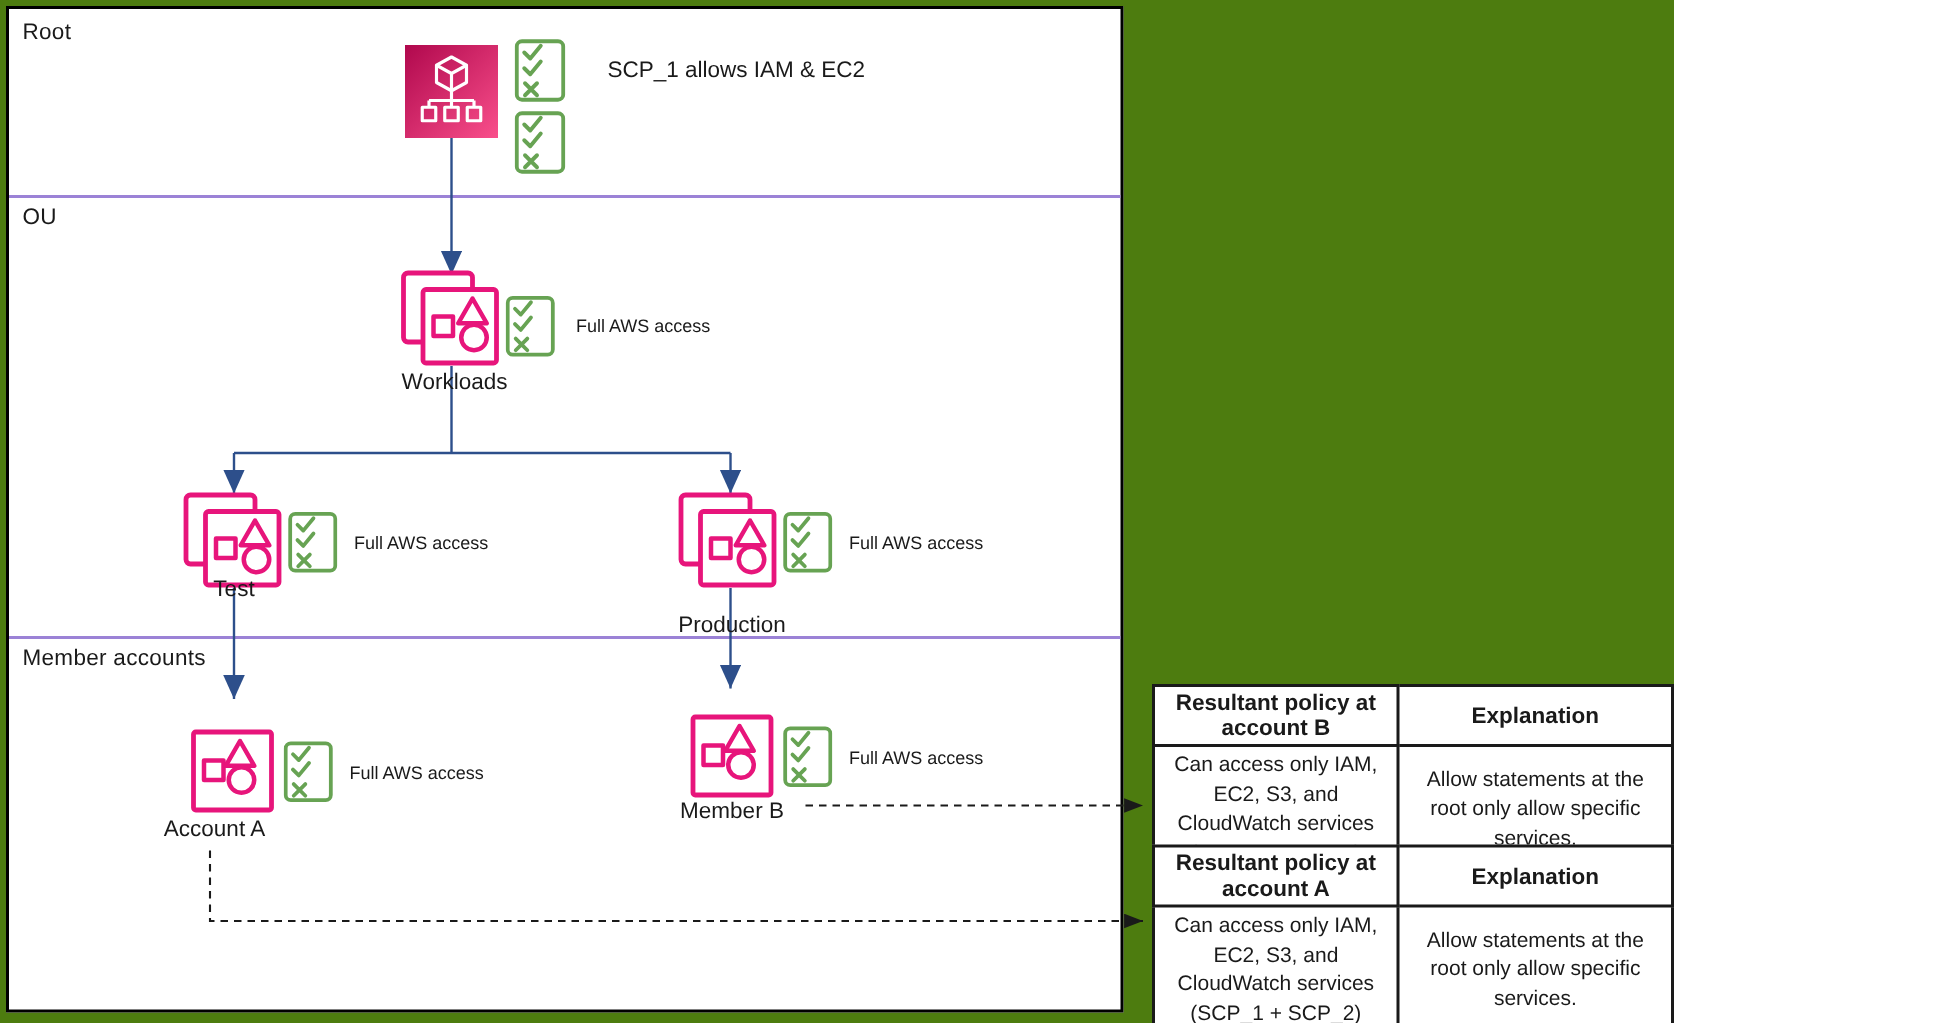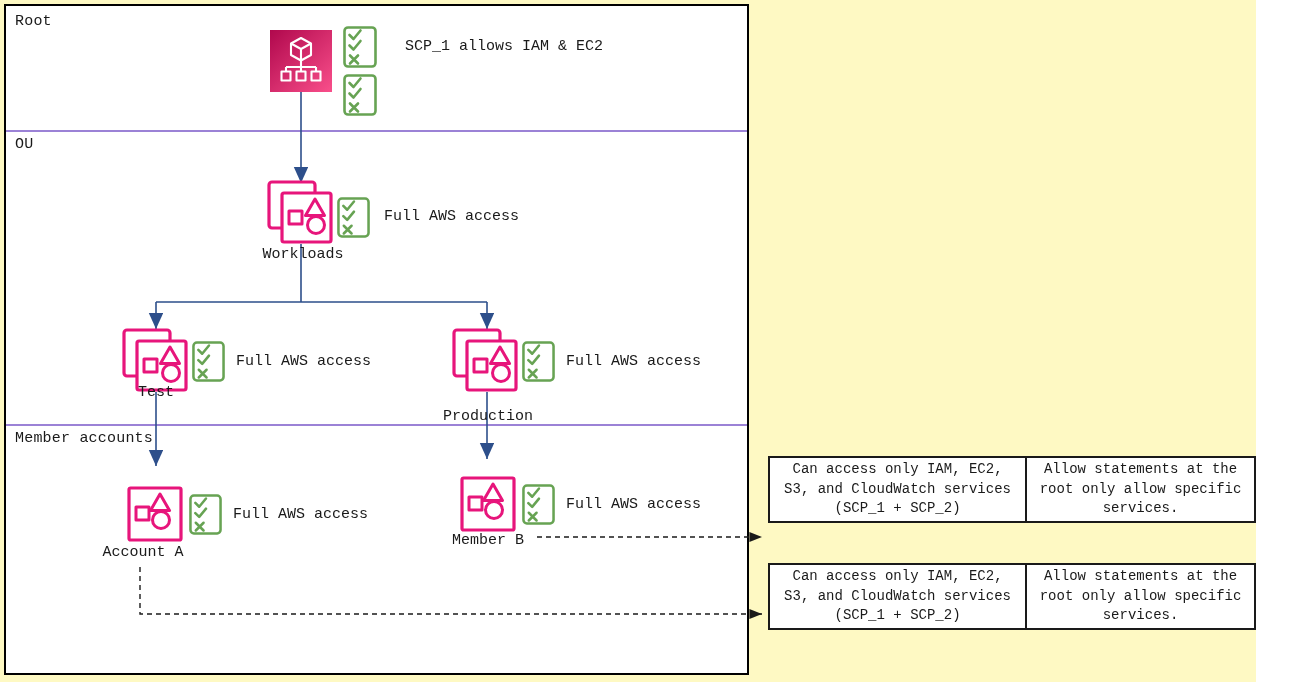--- a/index.html
+++ b/index.html
@@ -1,18 +1,18 @@
 <!DOCTYPE html>
 <html><head>
 <meta charset="utf-8">
 <style>
   html,body { margin:0; padding:0; background:#ffffff; }
   .canvas {
-    position:relative; width:1256px; height:682px; background:#fef9c3;
-    font-family:Liberation Mono, monospace; color:#1a1a1a; overflow:hidden;
+    position:relative; width:1116px; height:682px; background:#4d7c0f;
+    font-family:Liberation Sans, sans-serif; color:#1a1a1a; overflow:hidden;
   }
   .main-box {
     position:absolute; left:4px; top:4px; width:741px; height:667px;
     border:2px solid #000; background:#fff; z-index:1;
   }
   .divider { position:absolute; left:0; right:0; height:2px; background:#9b82d6; }
   .divider.d1 { top:124px; }
   .divider.d2 { top:418px; }
   .band-label { position:absolute; left:9px; font-size:15px; letter-spacing:.2px; }
   .band-label.root { top:7px; }
@@ -20,21 +20,21 @@
   .band-label.member { top:424px; }
 
   .connectors { position:absolute; left:0; top:0; width:1296px; height:682px; z-index:2; pointer-events:none; }
 
   .node { position:absolute; z-index:3; }
   .node .abs { position:absolute; }
   .node-label {
     position:absolute; white-space:nowrap; font-size:15px;
     transform:translateX(-50%);
   }
-  .policy-text { position:absolute; white-space:nowrap; font-size:15px; line-height:20px; }
+  .policy-text { position:absolute; white-space:nowrap; font-size:12px; line-height:20px; }
 
   .scp-row-text { position:absolute; white-space:nowrap; font-size:15px; line-height:20px; z-index:3; }
   .abs-icon { position:absolute; z-index:3; }
 
   .policy-table {
     position:absolute; z-index:3; border-collapse:collapse; table-layout:fixed; background:#fff;
   }
   .policy-table th, .policy-table td {
     border:2px solid #1a1a1a; text-align:center; vertical-align:middle; padding:2px 10px;
   }
@@ -215,29 +215,37 @@
           <path d="M6.5,19.5 L10.5,23.5 L17.5,15"></path>
           <path d="M7,29.5 L15,37.5 M15,29.5 L7,37.5"></path>
       </g>
     </svg>
     <div class="policy-text" style="left:106px; top:19px;">Full AWS access</div>
     <div class="node-label" style="left:28px; top:56px;">Member B</div>
   </div>
 
   <table class="policy-table" style="left:768px; top:456px;">
     <tbody>
+        <tr>
+      <th class="col-policy">Resultant policy at account B</th>
+      <th class="col-explain">Explanation</th>
+    </tr>
     <tr>
       <td>Can access only IAM, EC2, S3, and CloudWatch services (SCP_1 + SCP_2)</td>
       <td>Allow statements at the root only allow specific services.</td>
     </tr>
   </tbody>
     </table>
 
   <table class="policy-table" style="left:768px; top:563px;">
     <tbody>
+        <tr>
+      <th class="col-policy">Resultant policy at account A</th>
+      <th class="col-explain">Explanation</th>
+    </tr>
     <tr>
       <td>Can access only IAM, EC2, S3, and CloudWatch services (SCP_1 + SCP_2)</td>
       <td>Allow statements at the root only allow specific services.</td>
     </tr>
   </tbody>
     </table>
 
 </div>
 
 </body></html>

